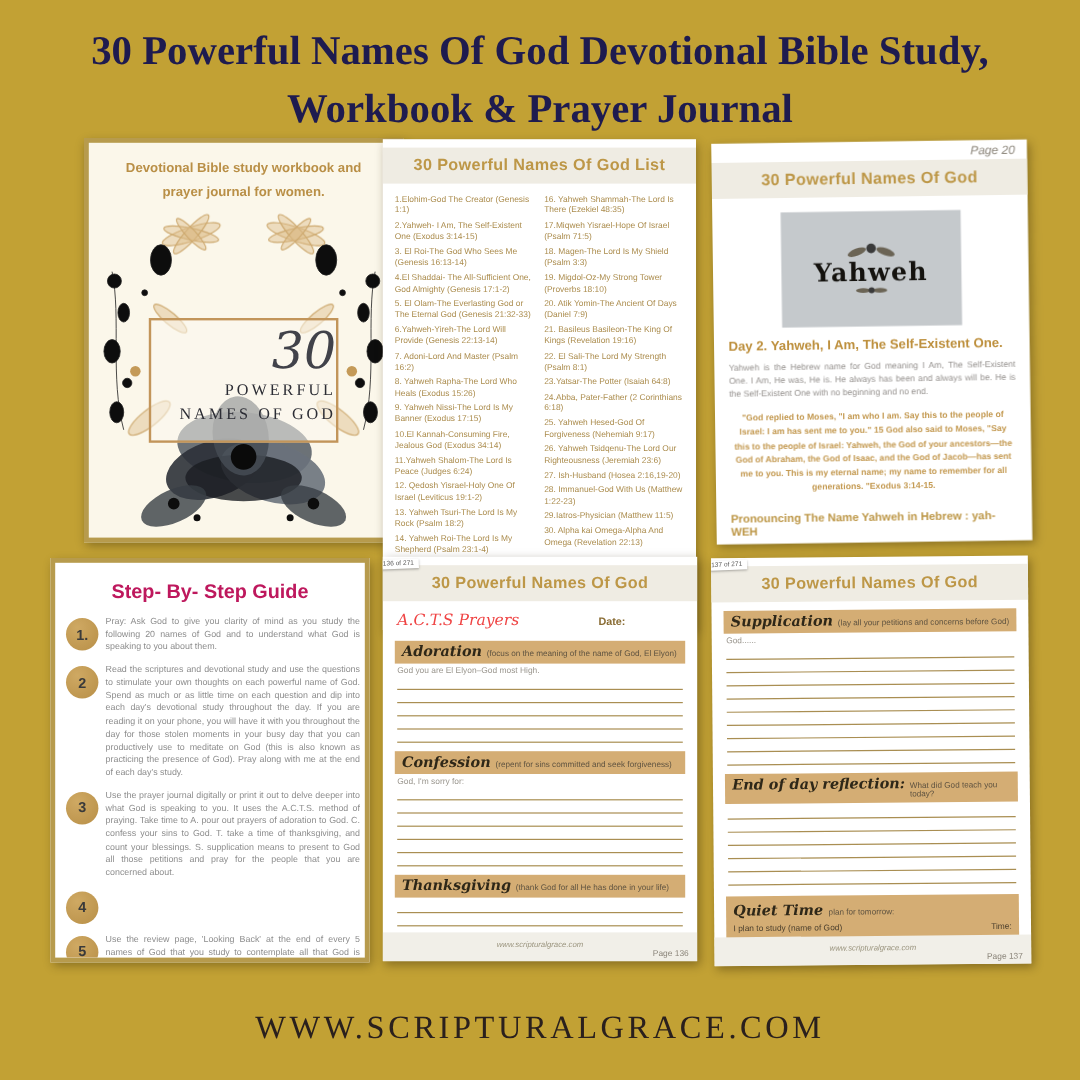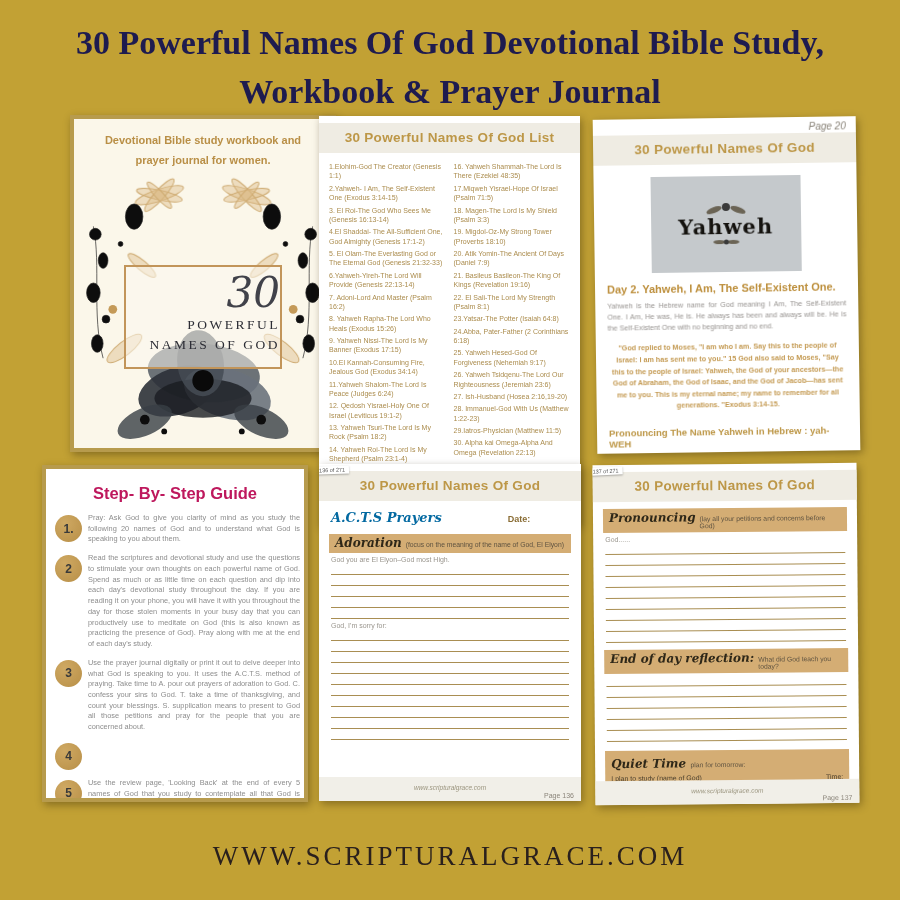--- a/index.html
+++ b/index.html
@@ -109,22 +109,22 @@
     font-size:7.4px;line-height:1.45;color:#8d8d8d;text-align:justify;
   }
   
   .corner-badge{
     position:absolute;top:2px;left:-4px;z-index:5;background:#fff;
     font-size:5.5px;color:#5a5a5a;padding:1px 4px;
     box-shadow:0 1px 2px rgba(0,0,0,.3);transform:rotate(-2deg);
   }
   .acts-title-row{display:flex;align-items:baseline;padding:9px 12px 2px;}
   .acts-title{
-    font-family:"DejaVu Serif",serif;font-style:italic;font-weight:bold;
-    font-size:13px;color:#0369a1;
+    font-family:"DejaVu Serif",serif;font-style:italic;font-weight:normal;
+    font-size:13px;color:#ef4444;
   }
   .date-label{margin-left:66px;font-weight:bold;font-size:9px;color:#8a6d35;}
   .sections{padding:0 10px;}
   .band{
     background:#d4ad74;padding:2px 6px 3px;margin:7px 0 2px;
     display:flex;align-items:baseline;gap:4px;
   }
   .band-name{
     font-family:"DejaVu Serif",serif;font-style:italic;font-weight:bold;
     font-size:12px;color:#2e2718;white-space:nowrap;
@@ -331,44 +331,52 @@
       <div class="band">
         <span class="band-name">Adoration</span>
         <span class="band-hint">(focus on the meaning of the name of God, El Elyon)</span>
       </div>
       <div class="prompt">God you are El Elyon–God most High.</div>
       <div class="rule"></div>
       <div class="rule"></div>
       <div class="rule"></div>
       <div class="rule"></div>
       <div class="rule"></div>
+      <div class="band">
+        <span class="band-name">Confession</span>
+        <span class="band-hint">(repent for sins committed and seek forgiveness)</span>
+      </div>
       <div class="prompt">God, I'm sorry for:</div>
       <div class="rule"></div>
       <div class="rule"></div>
       <div class="rule"></div>
       <div class="rule"></div>
       <div class="rule"></div>
       <div class="rule"></div>
+      <div class="band">
+        <span class="band-name">Thanksgiving</span>
+        <span class="band-hint">(thank God for all He has done in your life)</span>
+      </div>
       <div class="rule"></div>
       <div class="rule"></div>
       <div class="rule"></div>
       <div class="rule"></div>
     </div>
   <div class="page-foot">
     <div class="wm">www.scripturalgrace.com</div>
     <div class="pg">Page 136</div>
   </div>
 </div>
 
 <div class="page" id="card6">
   <div class="corner-badge">137 of 271</div>
   <div class="head-band mt-sm">30 Powerful Names Of God</div>
   <div class="sections" id="journal-sections">
       <div class="band">
-        <span class="band-name">Pronouncing</span>
+        <span class="band-name">Supplication</span>
         <span class="band-hint">(lay all your petitions and concerns before God)</span>
       </div>
       <div class="prompt">God......</div>
       <div class="rule"></div>
       <div class="rule"></div>
       <div class="rule"></div>
       <div class="rule"></div>
       <div class="rule"></div>
       <div class="rule"></div>
       <div class="rule"></div>

